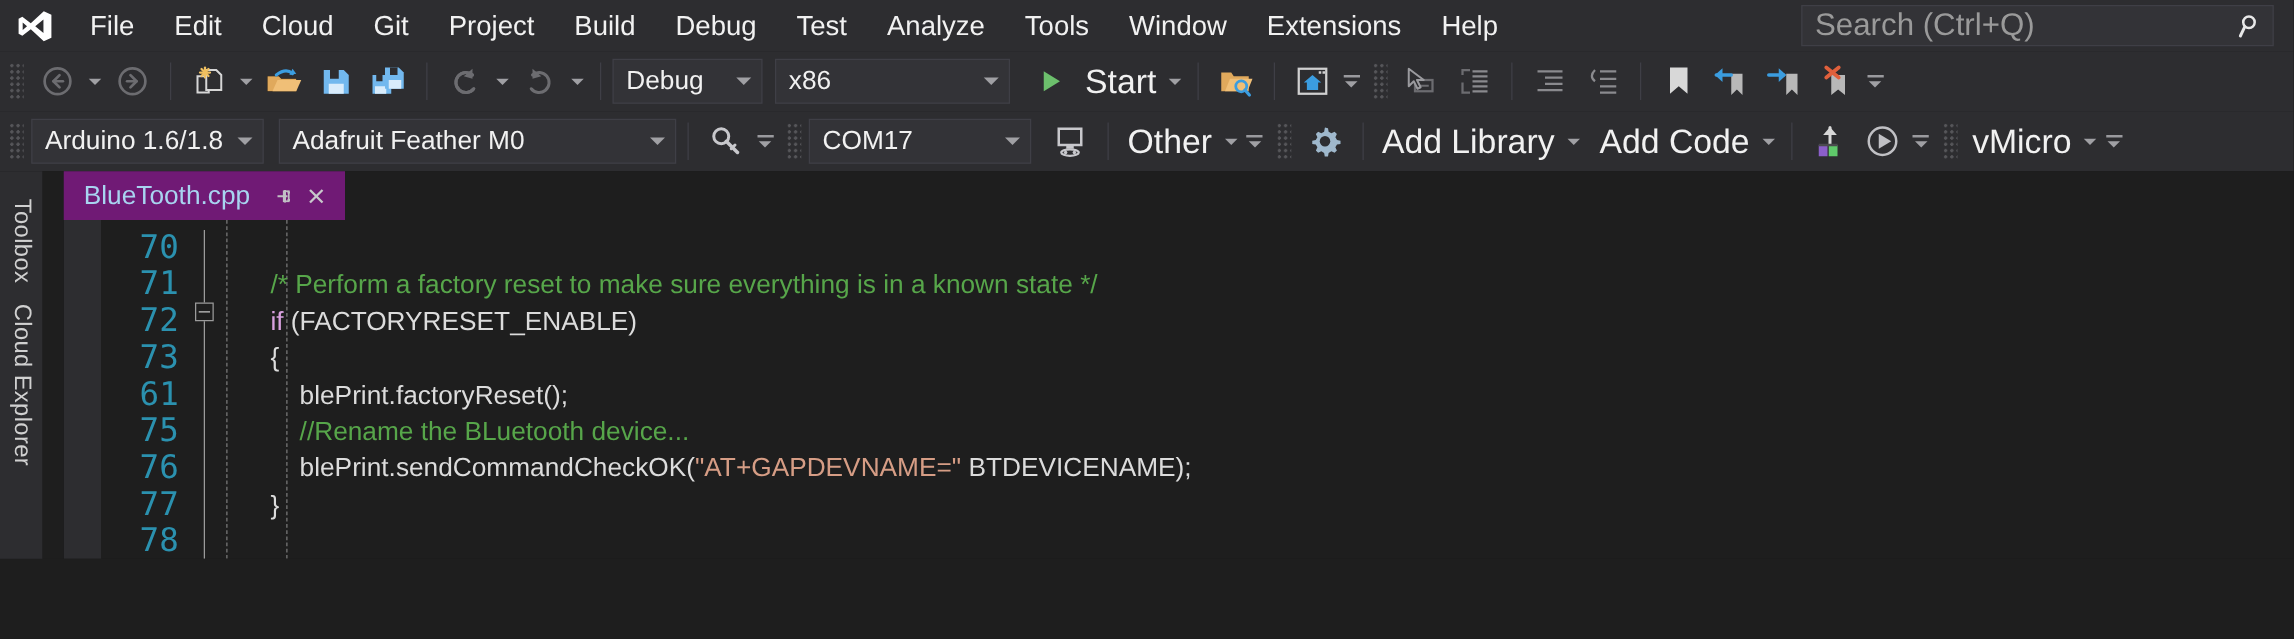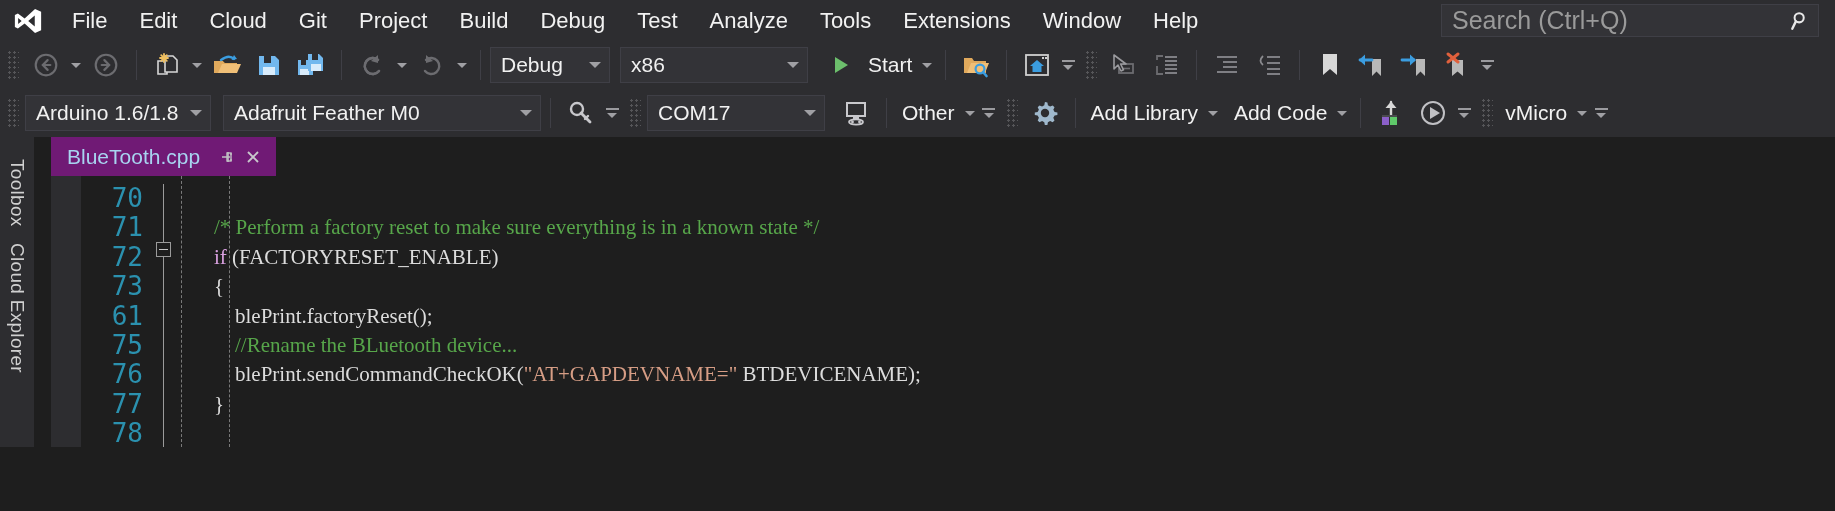--- a/index.html
+++ b/index.html
@@ -163,21 +163,21 @@
     overflow: hidden;
   }
   .combo .combo-arrow {
     width: 28px;
     display: flex;
     align-items: center;
     justify-content: center;
   }
 
   .tb-text {
-    font-size: 21px;
+    font-size: 27px;
     color: #f1f1f1;
     padding: 0 6px;
     white-space: nowrap;
     line-height: 38px;
     cursor: default;
   }
   .tb-text-btn {
     display: flex;
     align-items: center;
     height: 38px;
@@ -347,21 +347,21 @@
     top: 0;
     bottom: 0;
     width: 0;
     border-left: 1px dashed #7a7a7a;
   }
   .g1 { left: 6px; }
   .g2 { left: 54px; }
   .code-line {
     height: 29.4px;
     line-height: 29.4px;
-    font-family: Liberation Serif, serif;
+    font-family: Liberation Sans, sans-serif;
     font-size: 21px;
     color: #dcdcdc;
     white-space: pre;
     padding-left: 18px;
     position: relative;
     z-index: 2;
   }
   .cm  { color: #57a64a; }
   .kw  { color: #d8a0df; }
   .str { color: #d69d85; }
@@ -386,22 +386,22 @@
       <div class="menu-item">File</div>
       <div class="menu-item">Edit</div>
       <div class="menu-item">Cloud</div>
       <div class="menu-item">Git</div>
       <div class="menu-item">Project</div>
       <div class="menu-item">Build</div>
       <div class="menu-item">Debug</div>
       <div class="menu-item">Test</div>
       <div class="menu-item">Analyze</div>
       <div class="menu-item">Tools</div>
+      <div class="menu-item">Window</div>
       <div class="menu-item">Extensions</div>
-      <div class="menu-item">Window</div>
       <div class="menu-item">Help</div>
     </div>
 
     <div class="search-box">
       <div class="search-input-text">Search (Ctrl+Q)</div>
       <div class="search-icon-wrap">
         <svg width="22" height="22" viewBox="0 0 24 24">
           <circle cx="10" cy="8.5" r="5" fill="none" stroke="#e8e8e8" stroke-width="2.2"></circle>
           <line x1="6.4" y1="12.4" x2="2.5" y2="20.5" stroke="#e8e8e8" stroke-width="2.6" stroke-linecap="round"></line>
         </svg>

